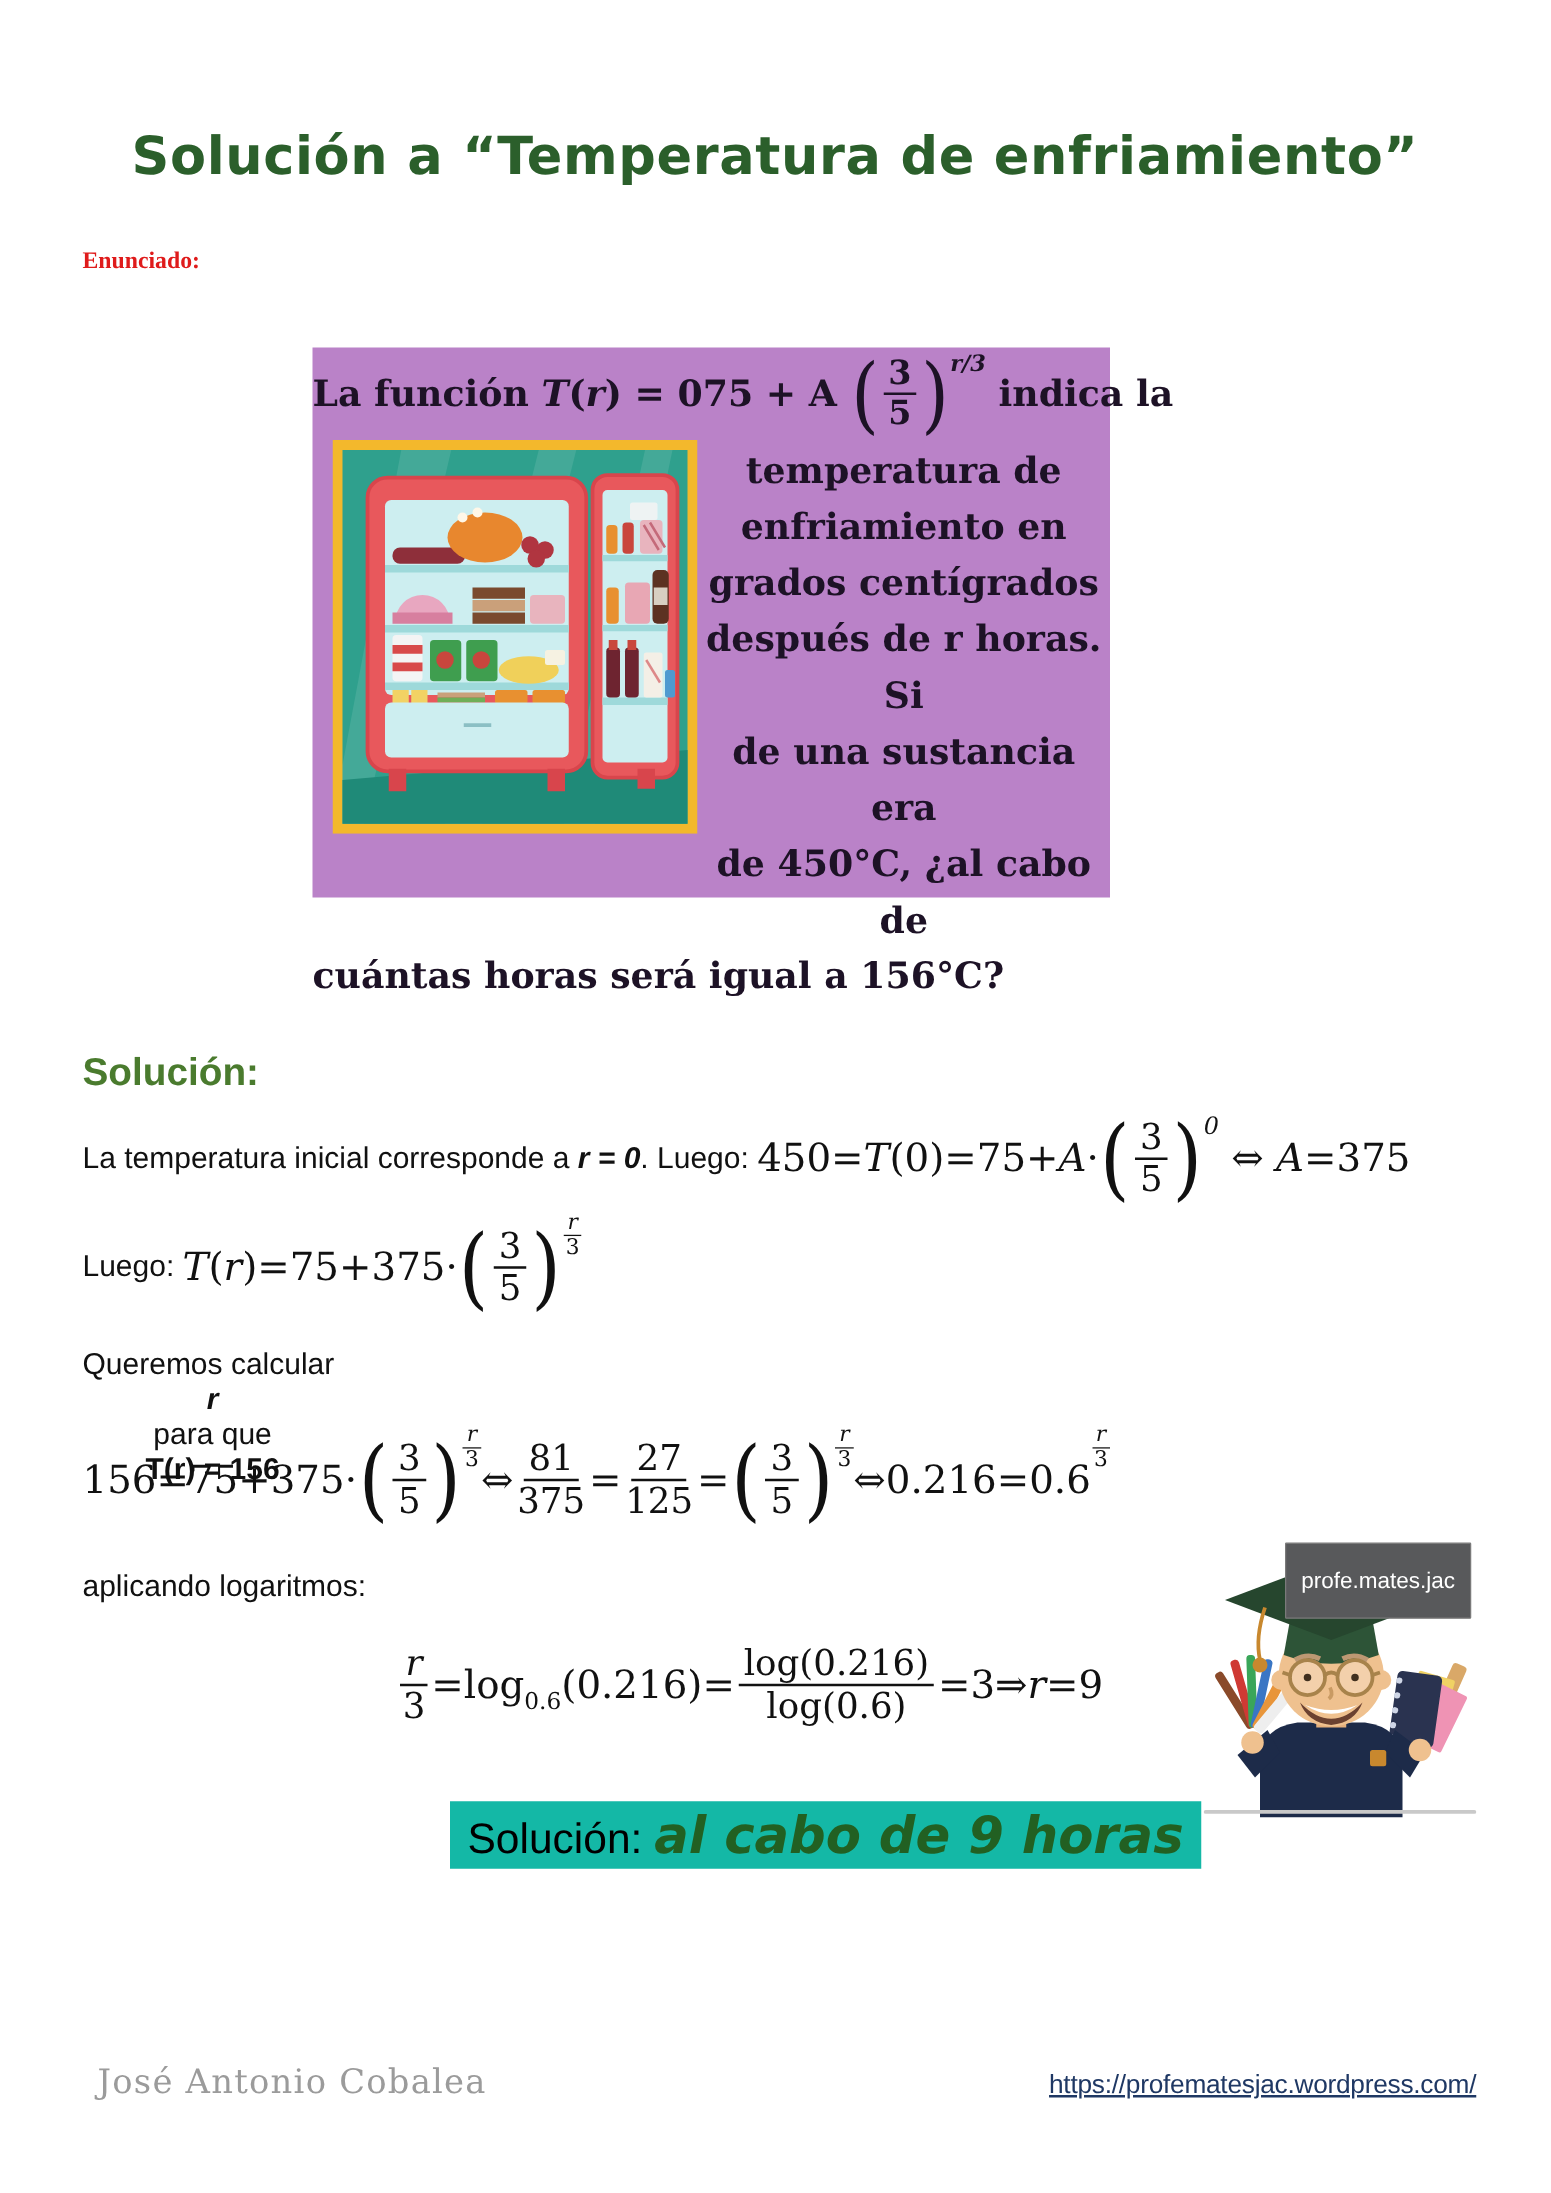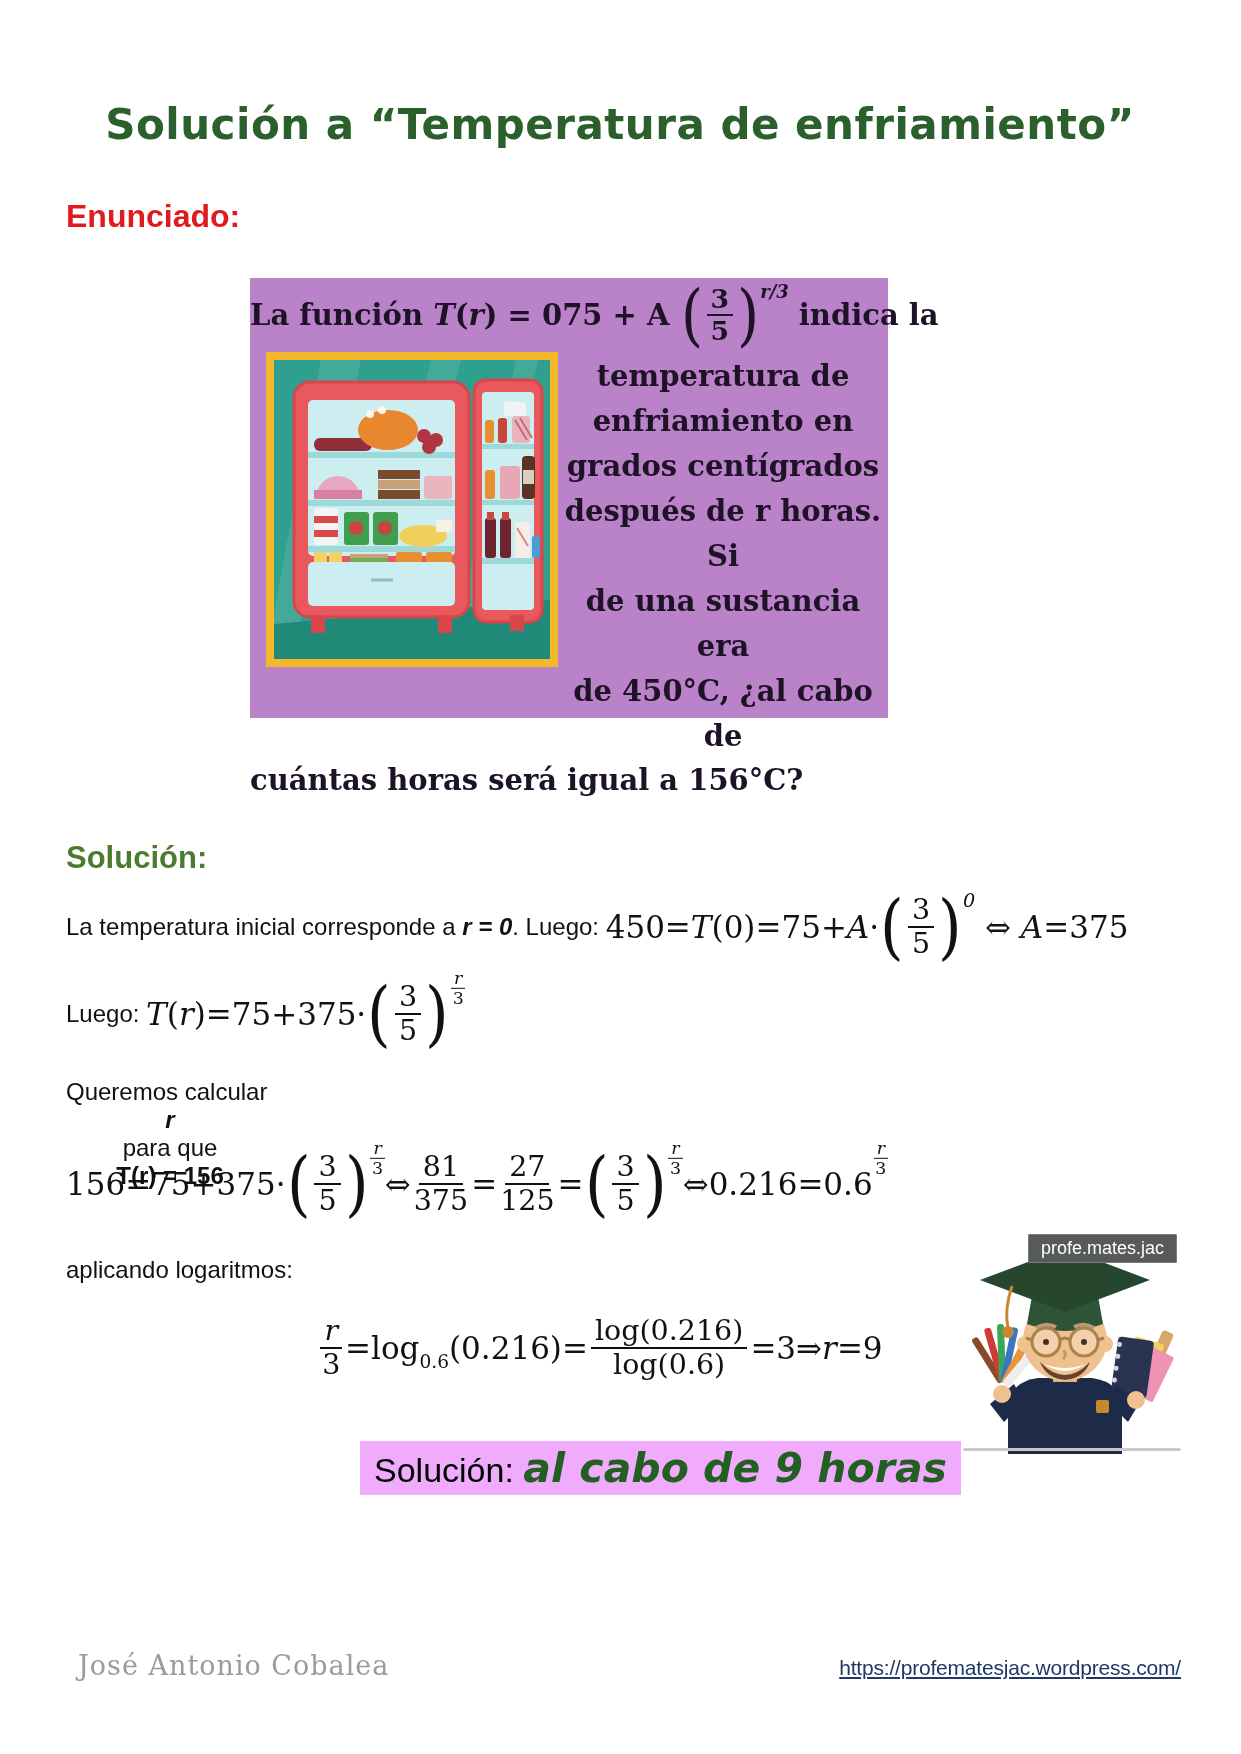--- a/index.html
+++ b/index.html
@@ -3,21 +3,21 @@
 <meta charset="utf-8">
 <style>
   html,body{margin:0;padding:0;background:#ffffff;}
   .page{position:relative;width:1241px;height:1754px;background:#ffffff;overflow:hidden;
         font-family:"Liberation Sans",sans-serif;color:#111;}
 
   .title{position:absolute;top:72px;left:30px;width:1180px;text-align:center;
          font-family:"DejaVu Sans",sans-serif;font-weight:bold;font-size:42px;
          color:#2b5f2b;letter-spacing:0.5px;}
 
-  .heading-red{position:absolute;top:198px;left:66px;font-size:32px;font-weight:bold;color:#df1b1b;}
+  .heading-red{position:absolute;top:198px;left:66px;font-size:19px;font-weight:bold;color:#df1b1b;font-family:Liberation Serif, serif;}
   .heading-green{position:absolute;top:840px;left:66px;font-size:31px;font-weight:bold;color:#4a7b2e;}
 
   
   .problem-box{position:absolute;top:278px;left:250px;width:638px;height:440px;
                background:#ba82c8;color:#1d1226;
                font-family:"DejaVu Serif","Liberation Serif",serif;font-weight:bold;}
   .pb-line1{height:74px;display:flex;justify-content:flex-start;align-items:center;font-size:29px;}
   .pb-body{display:flex;}
   .fridge-wrap{width:292px;height:315px;margin-left:16px;flex:none;}
   .pb-right{flex:1;text-align:center;font-size:29px;line-height:45px;padding-top:2px;}
@@ -48,26 +48,26 @@
   .l1{top:880px;height:94px;}
   .l2{top:966px;height:96px;}
   .l3{top:1078px;height:40px;flex-direction:column;}
   .l4{top:1126px;height:116px;}
   .l5{top:1250px;height:40px;}
   .l6{top:1294px;left:300px;width:600px;height:108px;justify-content:center;}
 
   
   .mascot{position:absolute;top:1232px;left:945px;width:240px;height:222px;}
   .badge{position:absolute;top:2px;right:8px;background:#58595b;color:#ffffff;
-         font-size:18px;padding:3px 12px;border-radius:1px;border:1px solid #7a7a7a;}
+         font-size:18px;padding:19px 12px;border-radius:1px;border:1px solid #7a7a7a;}
   .mascot-line{position:absolute;top:1448px;left:963px;width:218px;height:3px;
                background:#c9c9c9;border-radius:2px;}
 
   
-  .final{position:absolute;top:1441px;left:360px;background:#f0abfc;padding:3px 14px;white-space:nowrap;}
+  .final{position:absolute;top:1441px;left:360px;background:#14b8a6;padding:3px 14px;white-space:nowrap;}
   .final .lab{font-size:34px;color:#000;}
   .final .ans{font-size:41px;font-weight:bold;font-style:italic;color:#226022;
               font-family:"DejaVu Sans",sans-serif;}
 
   
   .signature{position:absolute;top:1650px;left:78px;font-family:"DejaVu Serif",serif;
              font-size:27px;color:#9b9b9b;letter-spacing:1px;}
   .weblink{position:absolute;top:1656px;right:60px;font-size:21px;color:#1f3864;
            text-decoration:underline;letter-spacing:-0.2px;cursor:pointer;}
 </style>

